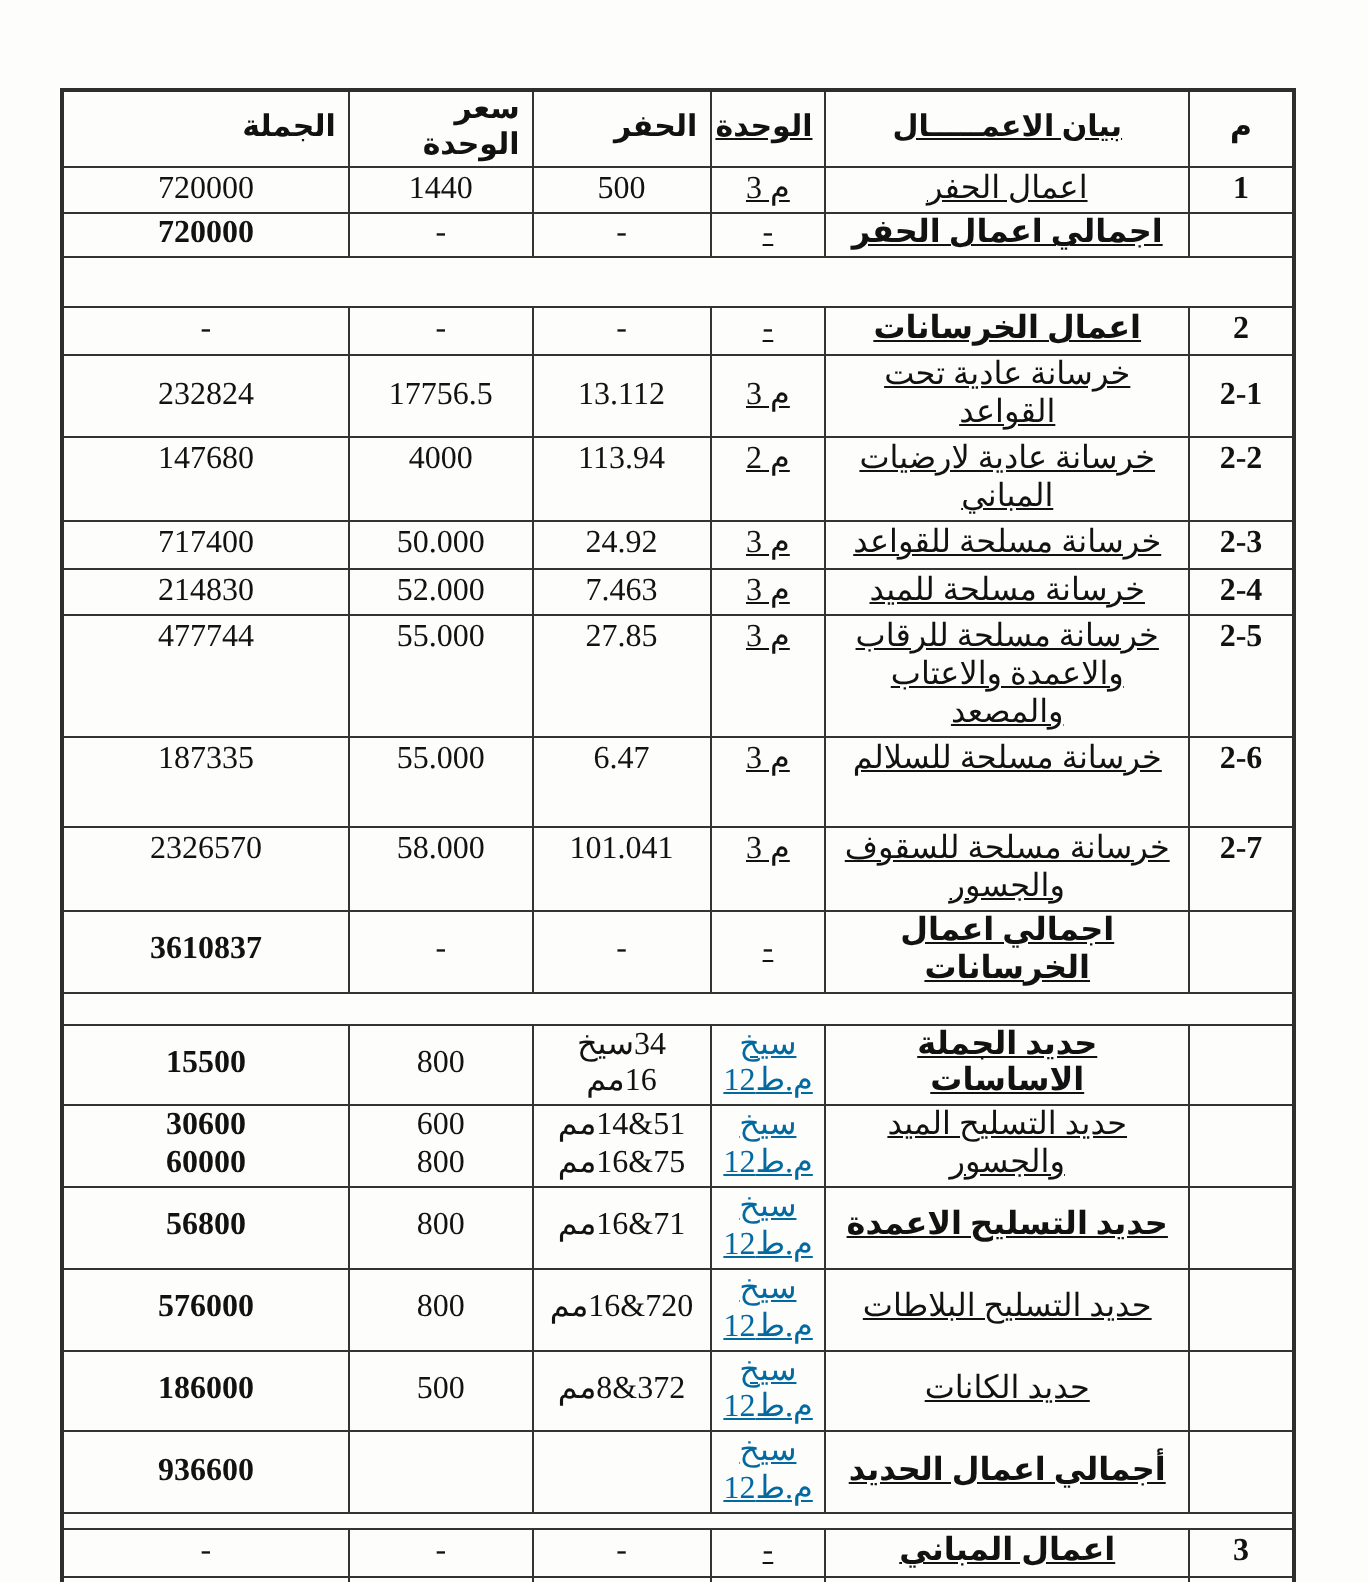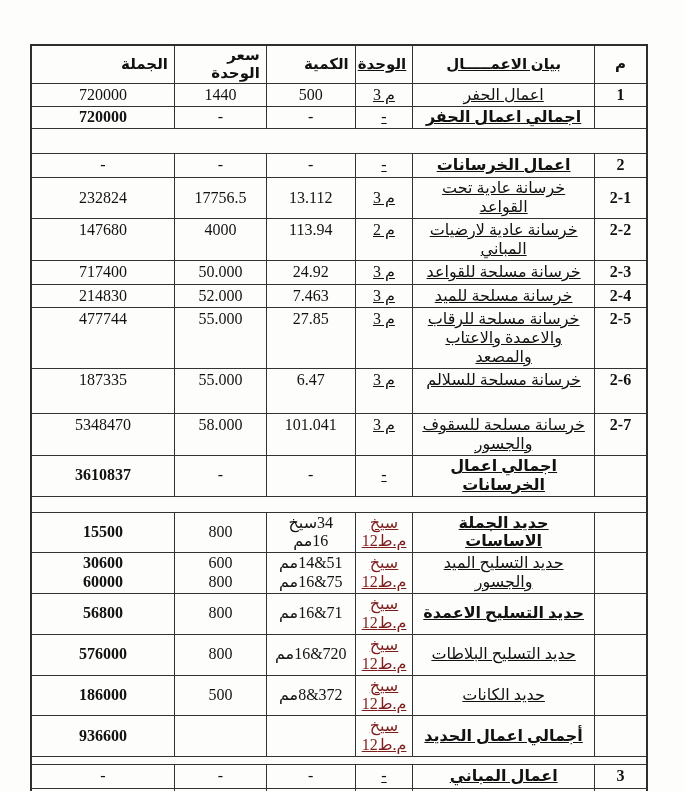--- a/index.html
+++ b/index.html
@@ -31,21 +31,21 @@
   }
   
   td.c0{font-weight:bold;font-size:15px;padding:1px 3px;}
   td.c1{text-align:right;font-size:15px;padding:1px 8px;text-decoration:underline;}
   td.c2{font-size:14px;padding:1px 3px;text-decoration:underline;}
   tr.head td{font-weight:bold;font-size:15px;text-align:right;}
   tr.head td.c0,tr.head td.c1{text-align:center;}
   tr.vt td{vertical-align:top;padding-top:2px;}
   td.b{font-weight:bold;}
   td.sm{font-size:11.5px;line-height:1.3;padding:1px 2px;}
-  td.unit{font-size:10px;line-height:1.2;direction:ltr;padding:1px 2px;color:#7f1d1d;}
+  td.unit{font-size:10px;line-height:1.2;direction:ltr;padding:1px 2px;color:#0369a1;}
   td.gap{border:1.6px solid #333333;background:#fdfdfc;}
   tr{height:24px;}
 </style>
 </head>
 <body>
 
 <div class="sheet">
   <table class="boq">
     <colgroup>
         <col style="width: 52px;">
@@ -60,21 +60,21 @@
           <td class="c0">
             <div>م</div>
           </td>
           <td class="c1">
             <div>بيان الاعمـــــال</div>
           </td>
           <td class="c2">
             <div>الوحدة</div>
           </td>
           <td class="c3">
-            <div>الكمية</div>
+            <div>الحفر</div>
           </td>
           <td class="c4">
             <div>سعر الوحدة</div>
           </td>
           <td class="c5">
             <div>الجملة</div>
           </td>
         </tr>
         <tr style="height: 23px;">
           <td class="c0">
@@ -272,21 +272,21 @@
           <td class="c2">
             <div>م 3</div>
           </td>
           <td class="c3">
             <div>101.041</div>
           </td>
           <td class="c4">
             <div>58.000</div>
           </td>
           <td class="c5">
-            <div>5348470</div>
+            <div>2326570</div>
           </td>
         </tr>
         <tr style="height: 31px;">
           <td class="c0">
             <div></div>
           </td>
           <td class="c1 b">
             <div>اجمالي اعمال الخرسانات</div>
           </td>
           <td class="c2">

